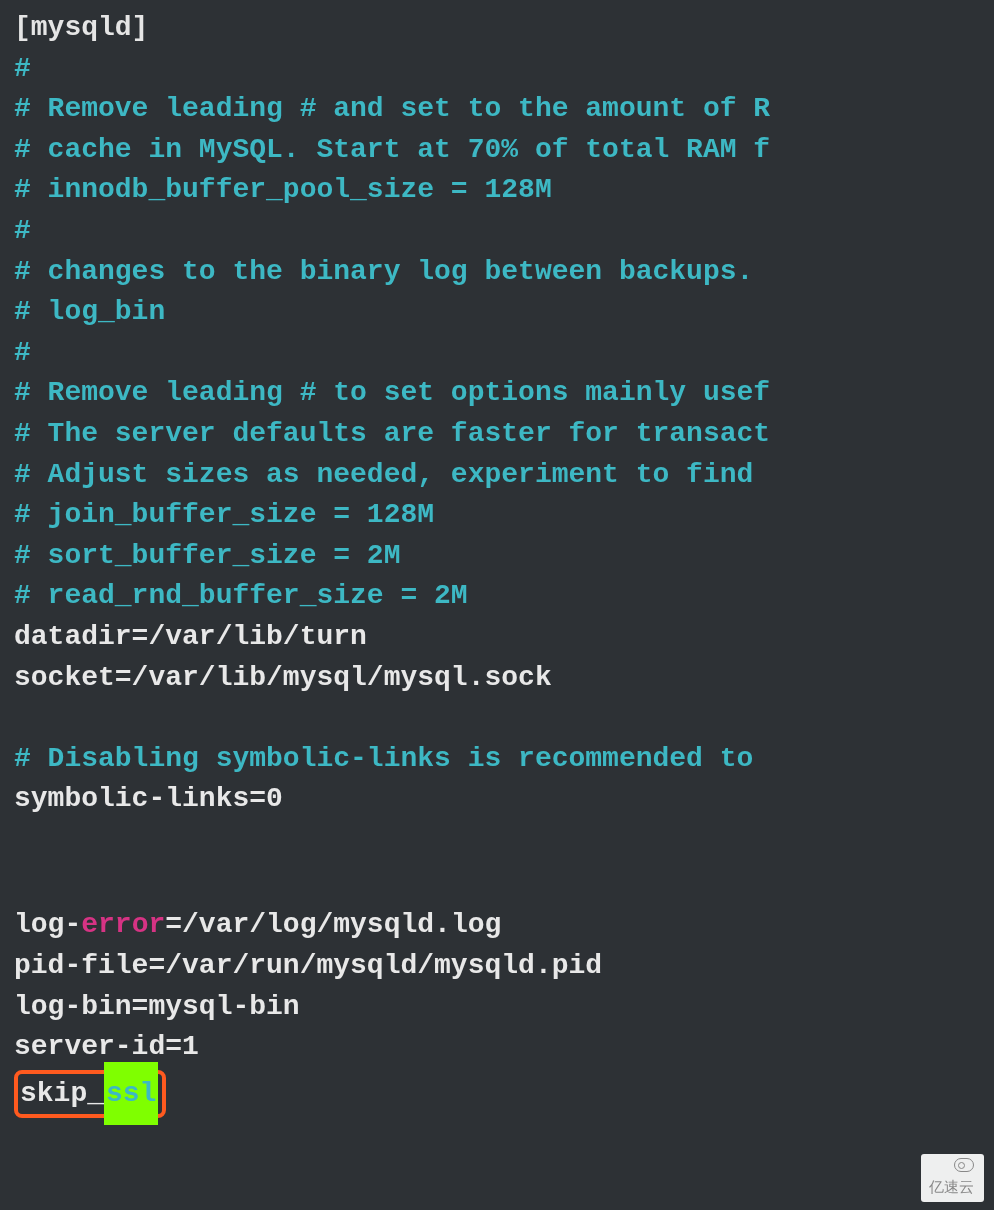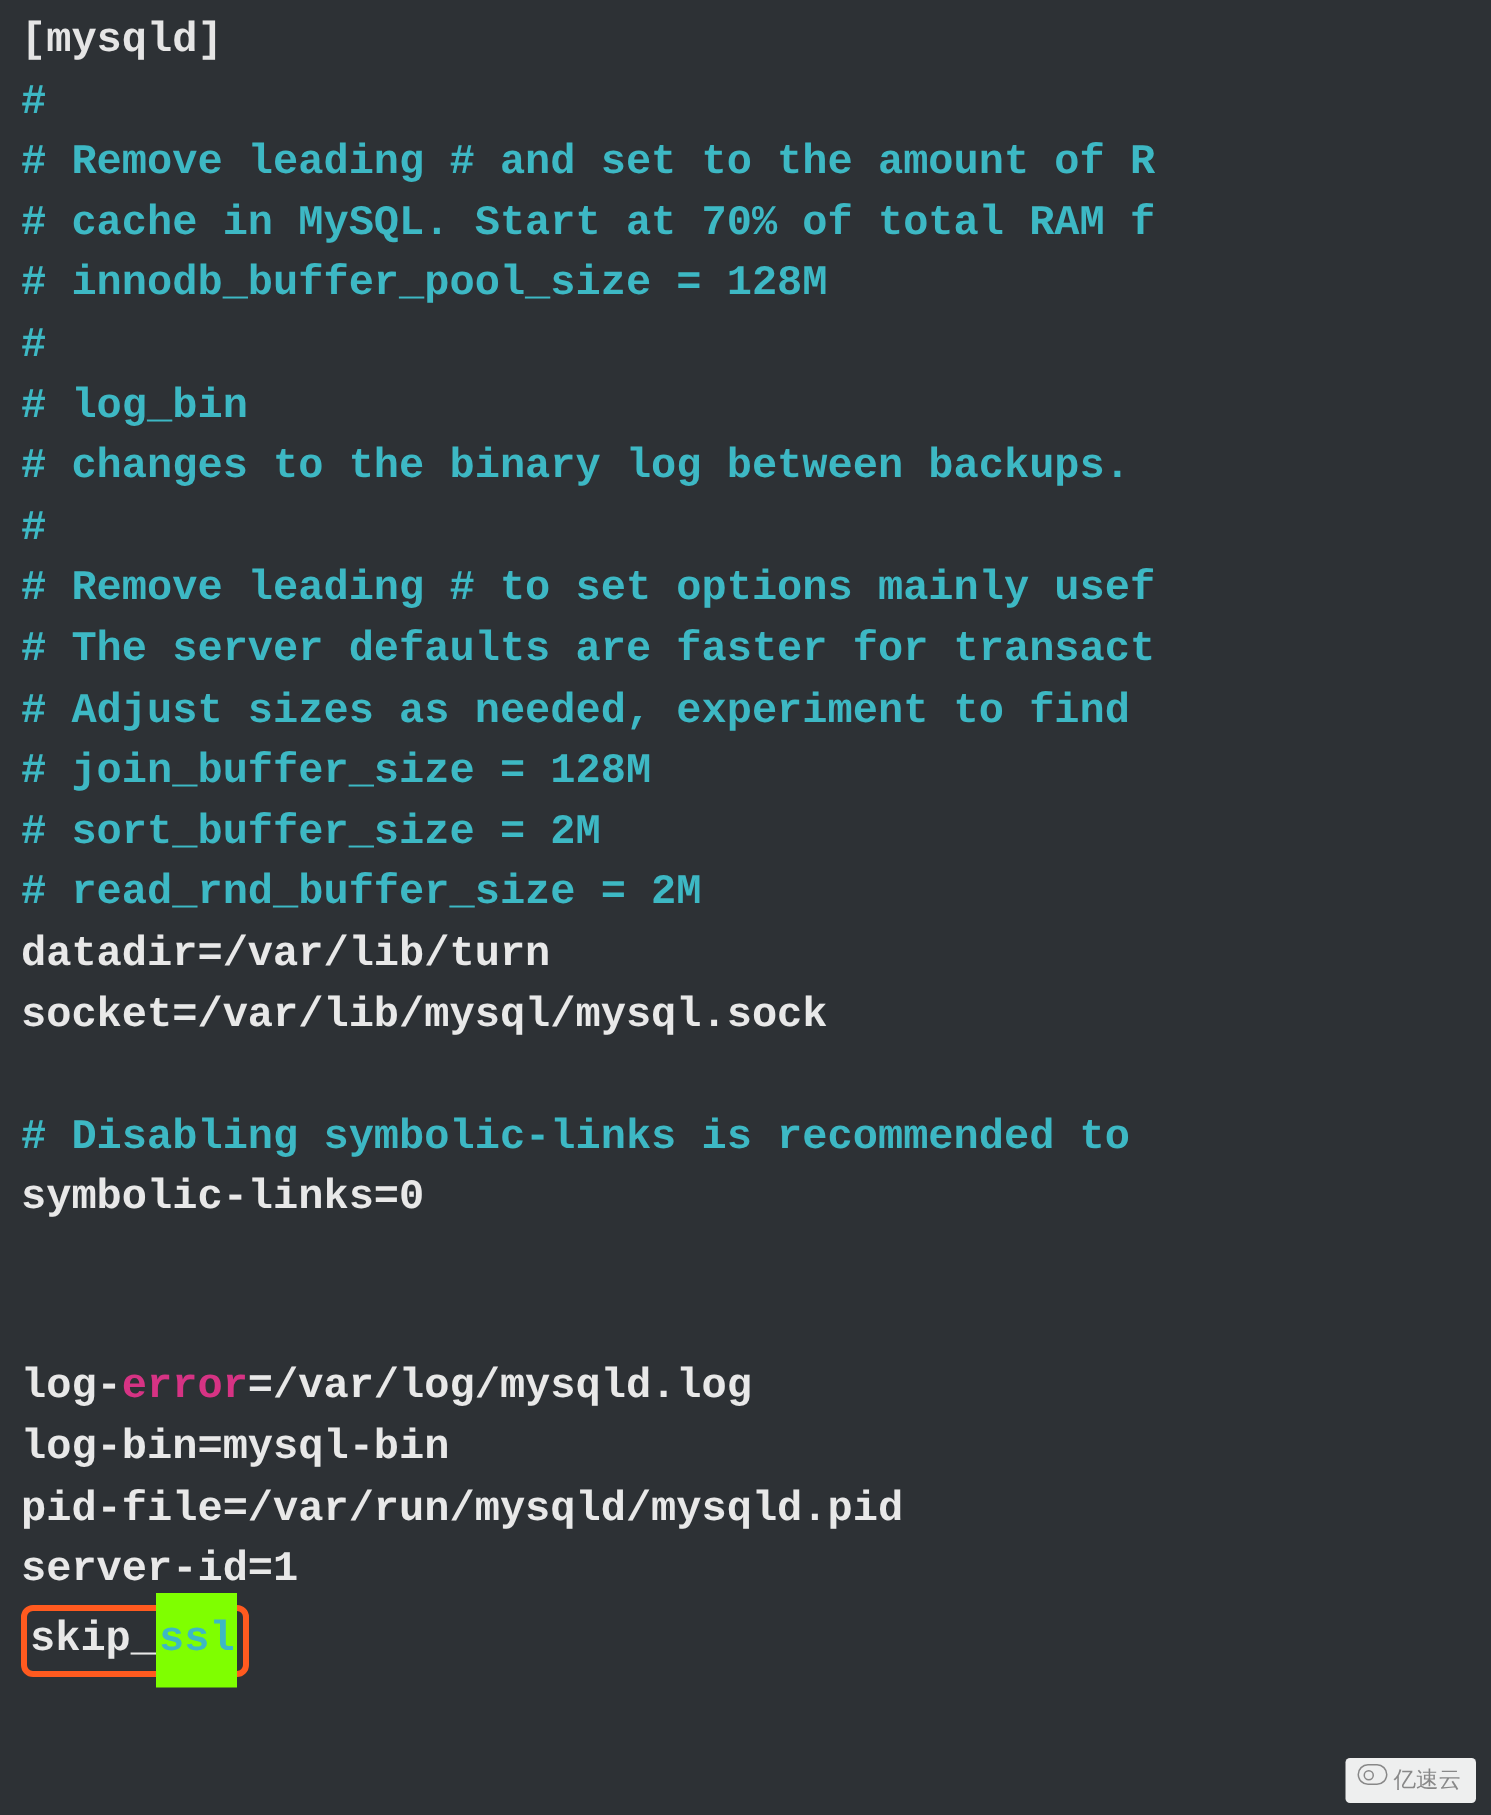--- a/index.html
+++ b/index.html
@@ -57,22 +57,23 @@
       bottom: 8px;
       right: 10px;
       background: rgba(255,255,255,0.92);
       color: #888;
       font-size: 15px;
       font-weight: normal;
       padding: 4px 10px 4px 8px;
       border-radius: 3px;
       font-family: sans-serif;
       display: flex;
-      align-items: flex-start;
+      align-items: flex-end;
       gap: 4px;
+      flex-direction: column;
     }
     .watermark-icon {
       display: inline-block;
       width: 20px;
       height: 14px;
       border: 1.5px solid #888;
       border-radius: 7px;
       position: relative;
     }
     .watermark-icon::before {
@@ -91,42 +92,42 @@
 
 
 
 <div id="code-area">
     <div class="line section">[mysqld]</div>
     <div class="line comment">#</div>
     <div class="line comment"># Remove leading # and set to the amount of R</div>
     <div class="line comment"># cache in MySQL. Start at 70% of total RAM f</div>
     <div class="line comment"># innodb_buffer_pool_size = 128M</div>
     <div class="line comment">#</div>
+    <div class="line comment"># changes to the binary log between backups.</div>
     <div class="line comment"># log_bin</div>
-    <div class="line comment"># changes to the binary log between backups.</div>
     <div class="line comment">#</div>
     <div class="line comment"># Remove leading # to set options mainly usef</div>
     <div class="line comment"># The server defaults are faster for transact</div>
     <div class="line comment"># Adjust sizes as needed, experiment to find </div>
     <div class="line comment"># join_buffer_size = 128M</div>
     <div class="line comment"># sort_buffer_size = 2M</div>
     <div class="line comment"># read_rnd_buffer_size = 2M</div>
     <div class="line plain">datadir=/var/lib/turn</div>
     <div class="line plain">socket=/var/lib/mysql/mysql.sock</div>
     <div class="line plain">&nbsp;</div>
     <div class="line comment"># Disabling symbolic-links is recommended to </div>
     <div class="line plain">symbolic-links=0</div>
     <div class="line plain">&nbsp;</div>
   </div>
 
 <div class="line keyword-error"><span>log-</span><span class="error-word">error</span><span>=/var/log/mysqld.log</span></div>
 
 <div id="tail-area">
+    <div class="line plain">pid-file=/var/run/mysqld/mysqld.pid</div>
     <div class="line plain">log-bin=mysql-bin</div>
-    <div class="line plain">pid-file=/var/run/mysqld/mysqld.pid</div>
     <div class="line plain">server-id=1</div>
   </div>
 
 <div class="highlight-box"><span class="plain">skip_</span><span class="ssl-highlight">ssl</span></div>
 
 <div class="watermark">
   <span class="watermark-icon"></span>
   <span>亿速云</span>
 </div>
 

